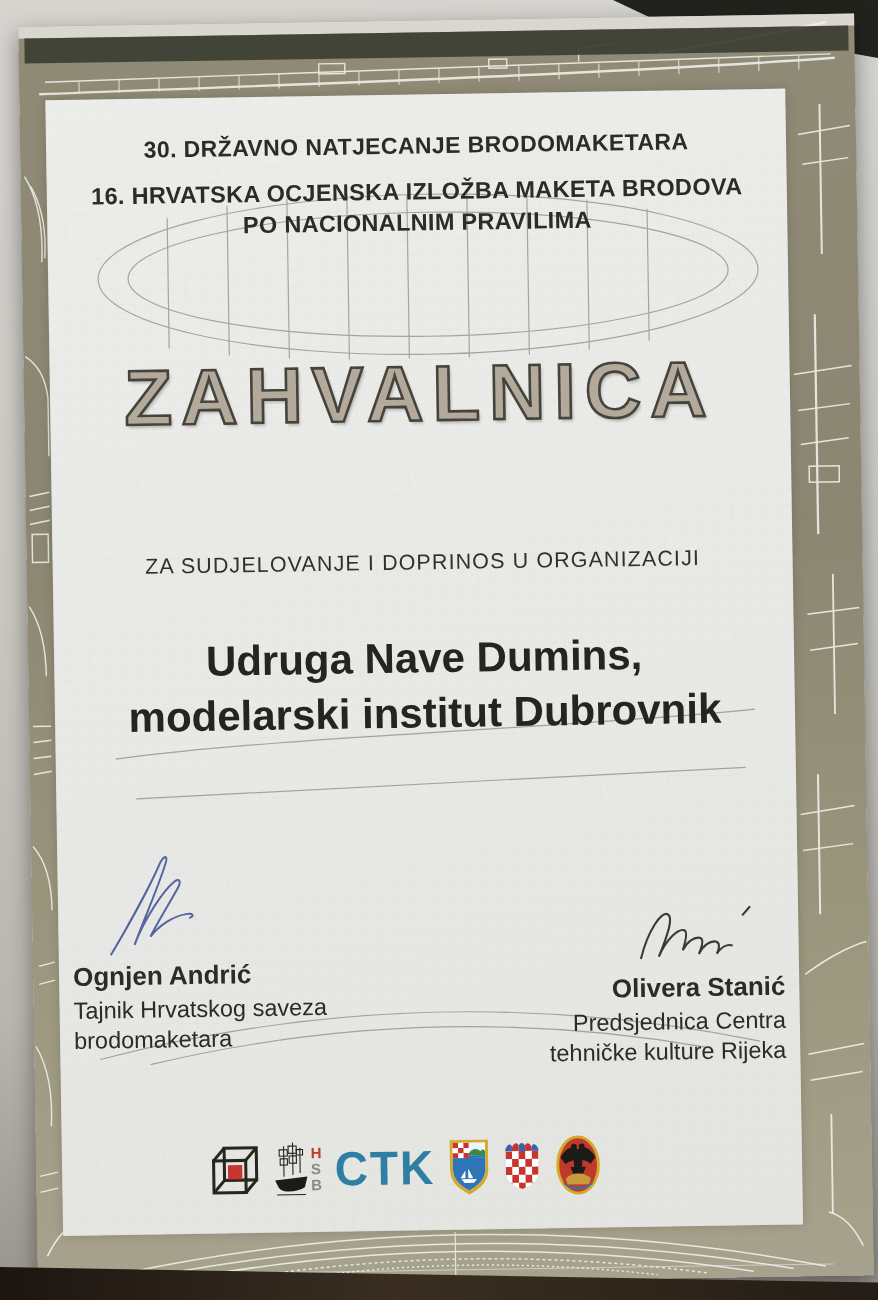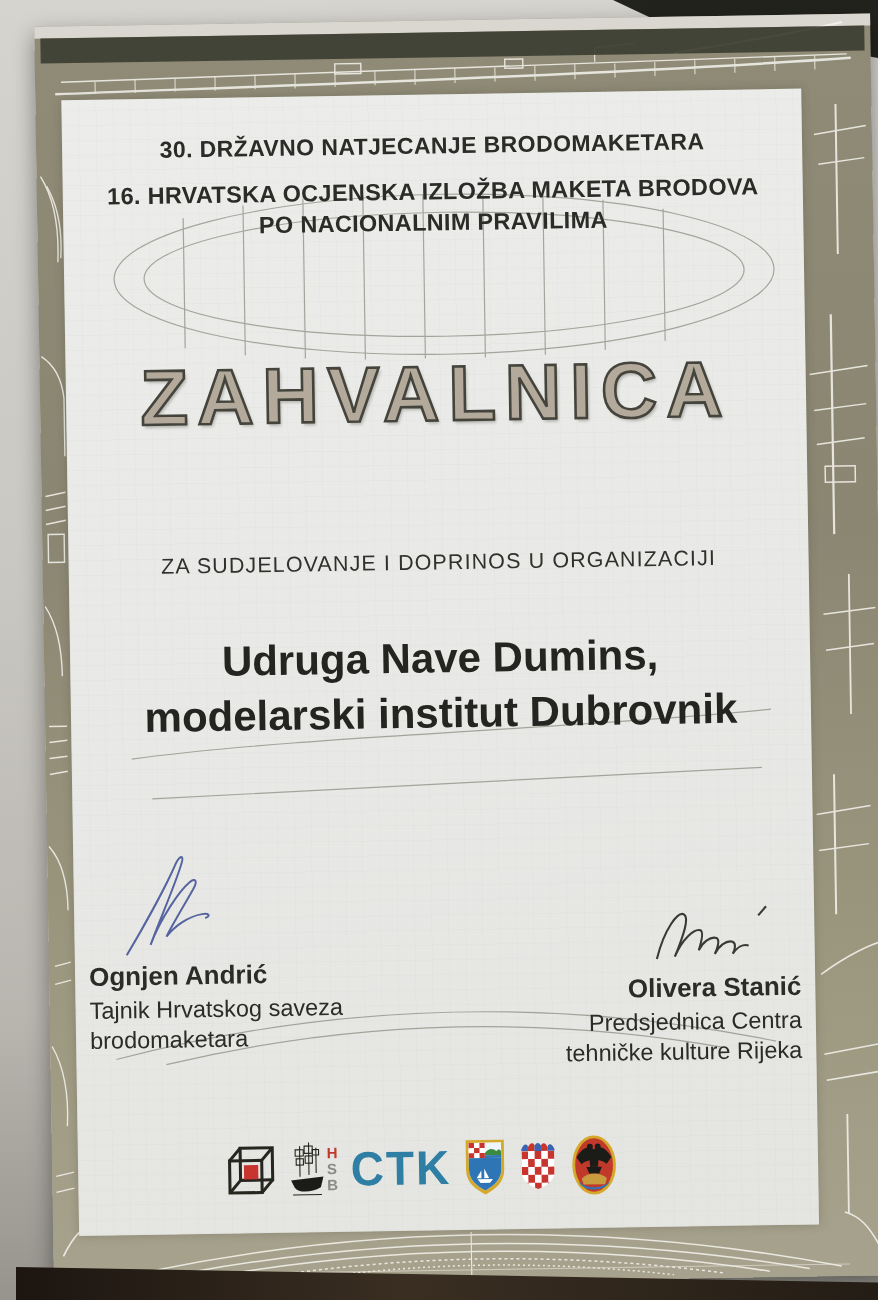--- a/index.html
+++ b/index.html
@@ -1,21 +1,21 @@
 <!DOCTYPE html>
 <html><head>
 <meta charset="utf-8">
 <style>
   html,body{margin:0;padding:0;}
   body{
     width:878px;height:1300px;overflow:hidden;position:relative;
     font-family:"Liberation Sans", sans-serif;
     background:linear-gradient(180deg,#d6d4cf 0%,#c9c7c1 45%,#b9b6b0 78%,#97948d 100%);
   }
-  .photo{position:absolute;inset:0;margin-left:16px;}
+  .photo{position:absolute;inset:0;}
   .bg-corner-tr{
     position:absolute;top:0;right:0;width:265px;height:58px;
     background:#23231e;
     clip-path:polygon(0 0,100% 0,100% 100%,14% 30%);
     z-index:0;
   }
   .bg-floor{
     position:absolute;left:0;bottom:0;width:100%;height:46px;
     background:linear-gradient(90deg,#1c1510 0%,#3a2e22 45%,#241d15 100%);
     clip-path:polygon(0 28%,100% 62%,100% 100%,0 100%);

